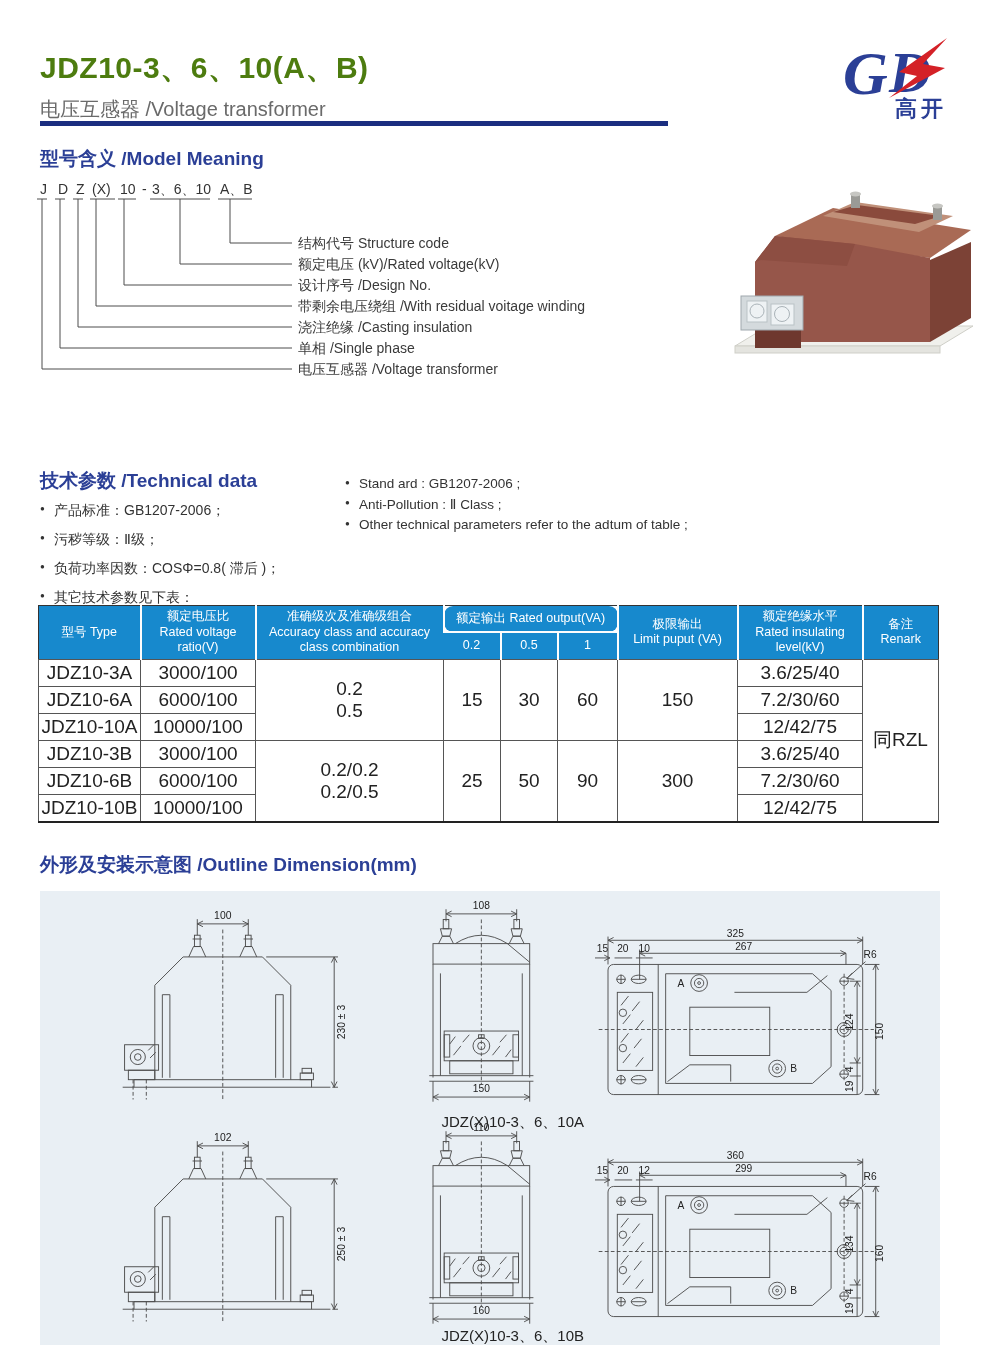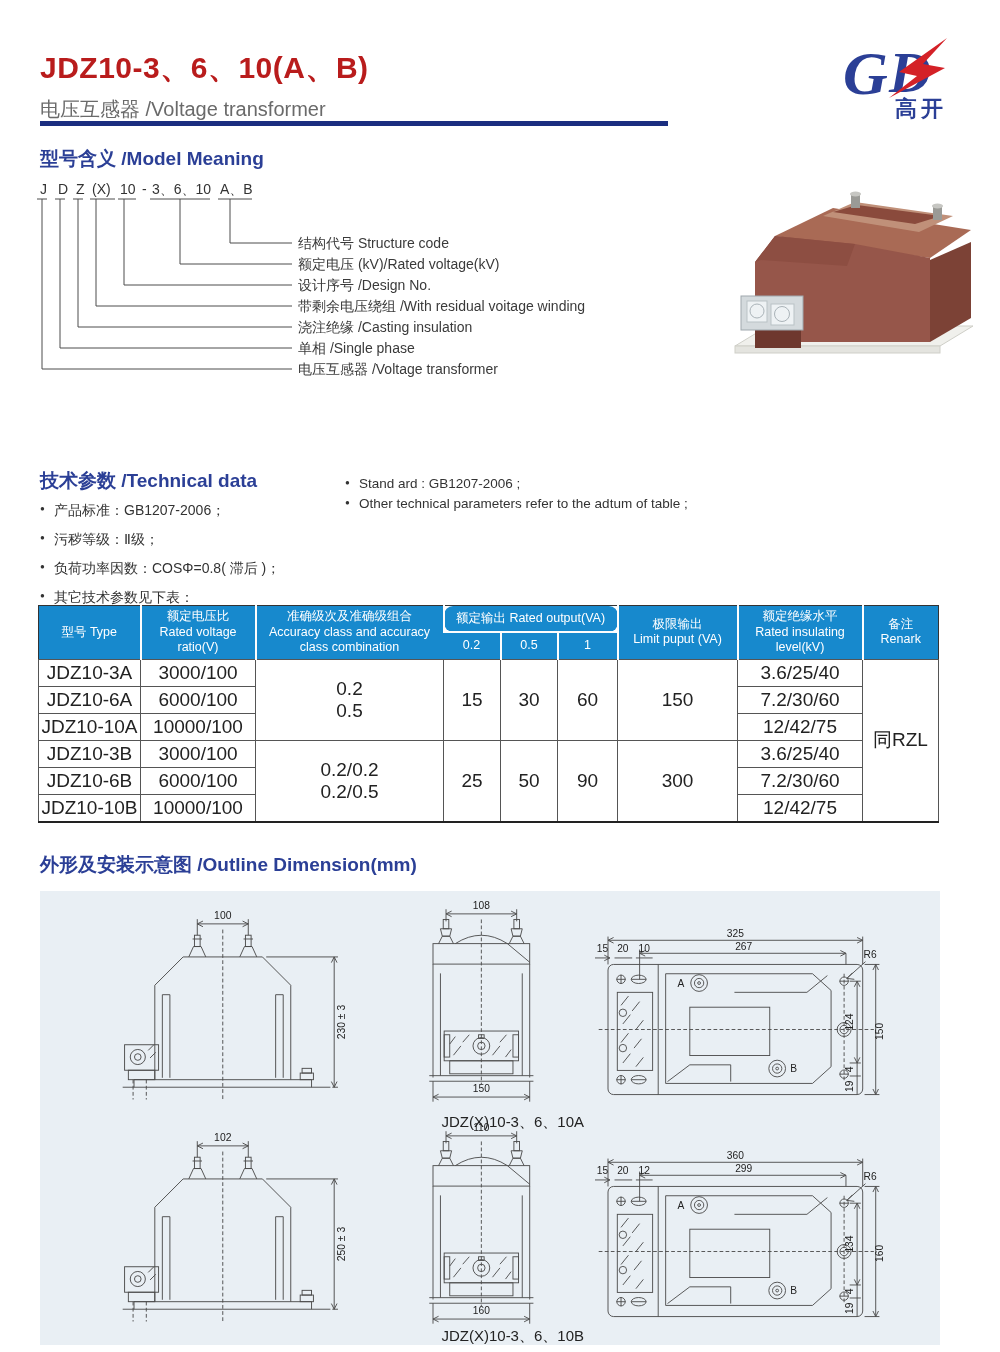--- a/index.html
+++ b/index.html
@@ -1,19 +1,19 @@
 <!DOCTYPE html>
 <html><head>
 <meta charset="utf-8">
 <style>
   html,body{margin:0;padding:0;}
   body{width:1000px;height:1352px;position:relative;background:#fff;
        font-family:"Liberation Sans","DejaVu Sans",sans-serif;color:#333;overflow:hidden;}
   .abs{position:absolute;}
-  .page-title{left:40px;top:48px;font-size:30px;font-weight:800;color:#b91c1c;letter-spacing:.5px;}
+  .page-title{left:40px;top:48px;font-size:30px;font-weight:800;color:#4d7c0f;letter-spacing:.5px;}
   .page-subtitle{left:40px;top:96px;font-size:20px;color:#6a6a6a;}
   .title-rule{left:40px;top:121px;width:628px;height:5px;background:#1b2e80;}
   .sec-heading{font-size:19px;font-weight:700;color:#2b3f96;}
   .h-model{left:40px;top:146px;}
   .h-tech{left:40px;top:468px;}
   .h-outline{left:40px;top:852px;}
   
   .logo{left:843px;top:32px;width:132px;height:88px;}
   
   .blist{list-style:none;margin:0;padding:0;}
@@ -134,20 +134,21 @@
 <div class="abs sec-heading h-tech">技术参数 /Technical data</div>
 
 <ul class="abs blist blist-left">
   <li>产品标准：GB1207-2006；</li>
   <li>污秽等级：Ⅱ级；</li>
   <li>负荷功率因数：COSΦ=0.8( 滞后 )；</li>
   <li>其它技术参数见下表：</li>
 </ul>
 <ul class="abs blist blist-right">
   <li>Stand ard : GB1207-2006 ;</li>
+  <li>Anti-Pollution : Ⅱ Class ;</li>
   <li>Other technical parameters refer to the adtum of table ;</li>
 </ul>
 
 <table class="abs spec-table">
   <colgroup>
     <col style="width:102px">
       <col style="width:115px">
       <col style="width:188px">
     <col style="width:57px">
       <col style="width:57px">

